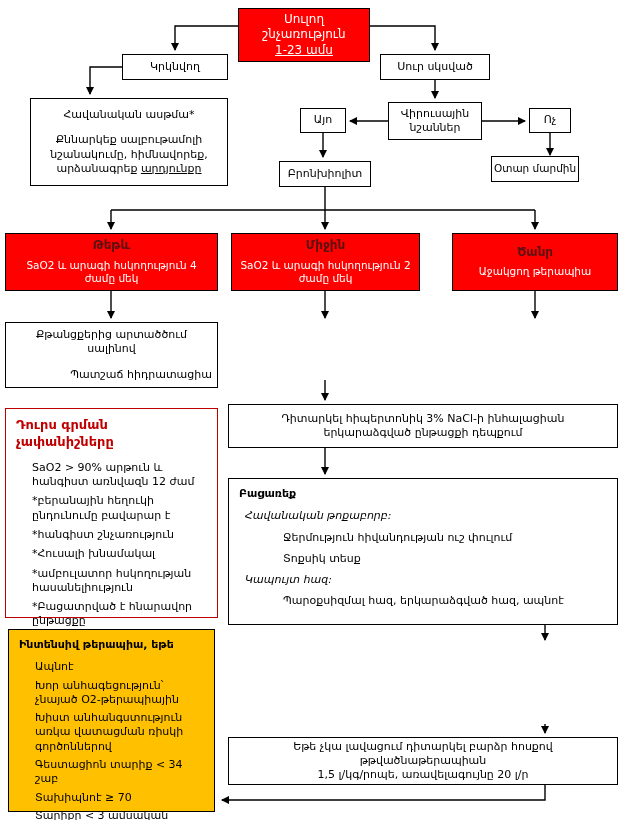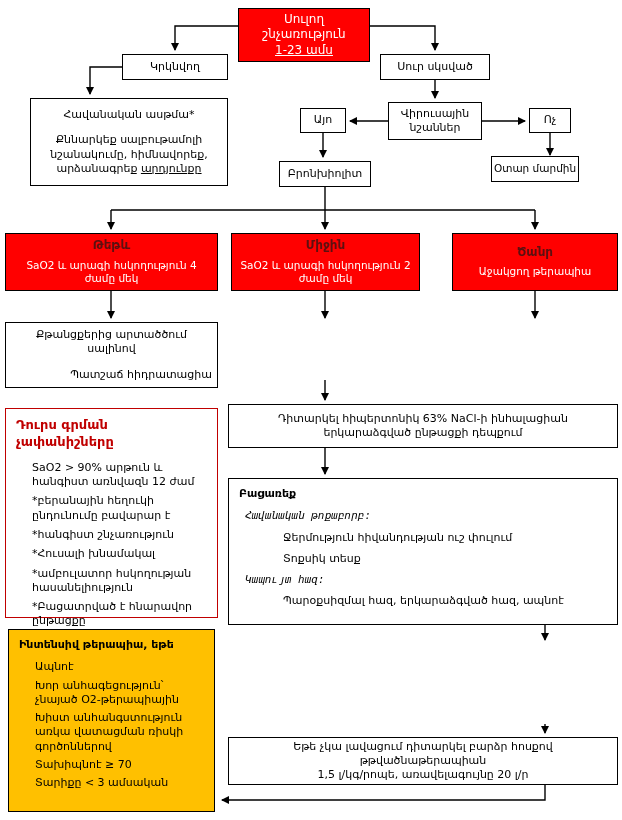--- a/index.html
+++ b/index.html
@@ -18,21 +18,21 @@
   .gap-top{margin-top:11px;}
   .gap-top-sm{margin-top:7px;}
   .list{display:block;text-align:left;padding:8px 10px;}
   .discharge{border:1.5px solid #C00000;}
   .discharge-title{color:#C00000;font-weight:bold;font-size:13px;margin-bottom:10px;}
   .d-item{margin:0 0 5px 16px;}
   .orange{background:#FFC000;}
   .icu-title{font-weight:bold;margin-bottom:8px;}
   .icu-item{margin:0 0 4px 16px;}
   .x-title{font-weight:bold;margin-bottom:8px;}
-  .x-label{font-style:italic;margin:0 0 7px 6px;font-family:Liberation Mono, monospace;}
+  .x-label{font-style:italic;margin:0 0 7px 6px;}
   .x-item{margin:0 0 7px 44px;}
 </style>
 </head>
 <body>
 
 <div class="canvas">
 
   <svg class="connectors" width="622" height="820" viewBox="0 0 622 820">
     <defs>
       <marker id="ah" markerUnits="userSpaceOnUse" markerWidth="10" markerHeight="10" refX="7" refY="4" orient="auto">
@@ -115,21 +115,21 @@
     <div class="sev-title">Ծանր</div>
     <div class="sev-body">Աջակցող թերապիա</div>
   </div>
 
   <div class="box" style="left:5px;top:322px;width:213px;height:66px;align-items:flex-end;">
     <div>Քթանցքերից արտածծում սալինով</div>
     <div class="gap-top">Պատշաճ հիդրատացիա</div>
   </div>
 
   <div class="box" style="left:228px;top:404px;width:390px;height:44px;padding:2px 30px;">
-    <div>Դիտարկել հիպերտոնիկ 63% NaCl-ի ինհալացիան երկարաձգված ընթացքի դեպքում</div>
+    <div>Դիտարկել հիպերտոնիկ 3% NaCl-ի ինհալացիան երկարաձգված ընթացքի դեպքում</div>
   </div>
 
   <div class="box list discharge" style="left:5px;top:408px;width:213px;height:210px;">
     <div class="discharge-title">Դուրս գրման չափանիշները</div>
     <div class="d-item">SaO2 &gt; 90% արթուն և հանգիստ առնվազն 12 ժամ</div>
     <div class="d-item">*բերանային հեղուկի ընդունումը բավարար է</div>
     <div class="d-item">*հանգիստ շնչառություն</div>
     <div class="d-item">*Հուսալի խնամակալ</div>
     <div class="d-item">*ամբուլատոր հսկողության հասանելիություն</div>
     <div class="d-item">*Բացատրված է հնարավոր ընթացքը</div>
@@ -148,17 +148,18 @@
   <div class="box" style="left:228px;top:737px;width:390px;height:48px;">
     <div>Եթե չկա լավացում դիտարկել բարձր հոսքով թթվածնաթերապիան</div>
     <div>1,5 լ/կգ/րոպե, առավելագույնը 20 լ/ր</div>
   </div>
 
   <div class="box list orange" style="left:8px;top:629px;width:207px;height:183px;">
     <div class="icu-title">Ինտենսիվ թերապիա, եթե</div>
     <div class="icu-item">Ապնոէ</div>
     <div class="icu-item">Խոր անհագեցություն՝ չնայած O2-թերապիային</div>
     <div class="icu-item">Խիստ անհանգստություն առկա վատացման ռիսկի գործոններով</div>
+    <div class="icu-item">Գեստացիոն տարիք &lt; 34 շաբ</div>
     <div class="icu-item">Տախիպնոէ ≥ 70</div>
     <div class="icu-item">Տարիքը &lt; 3 ամսական</div>
   </div>
 
 </div>
 
 </body></html>

